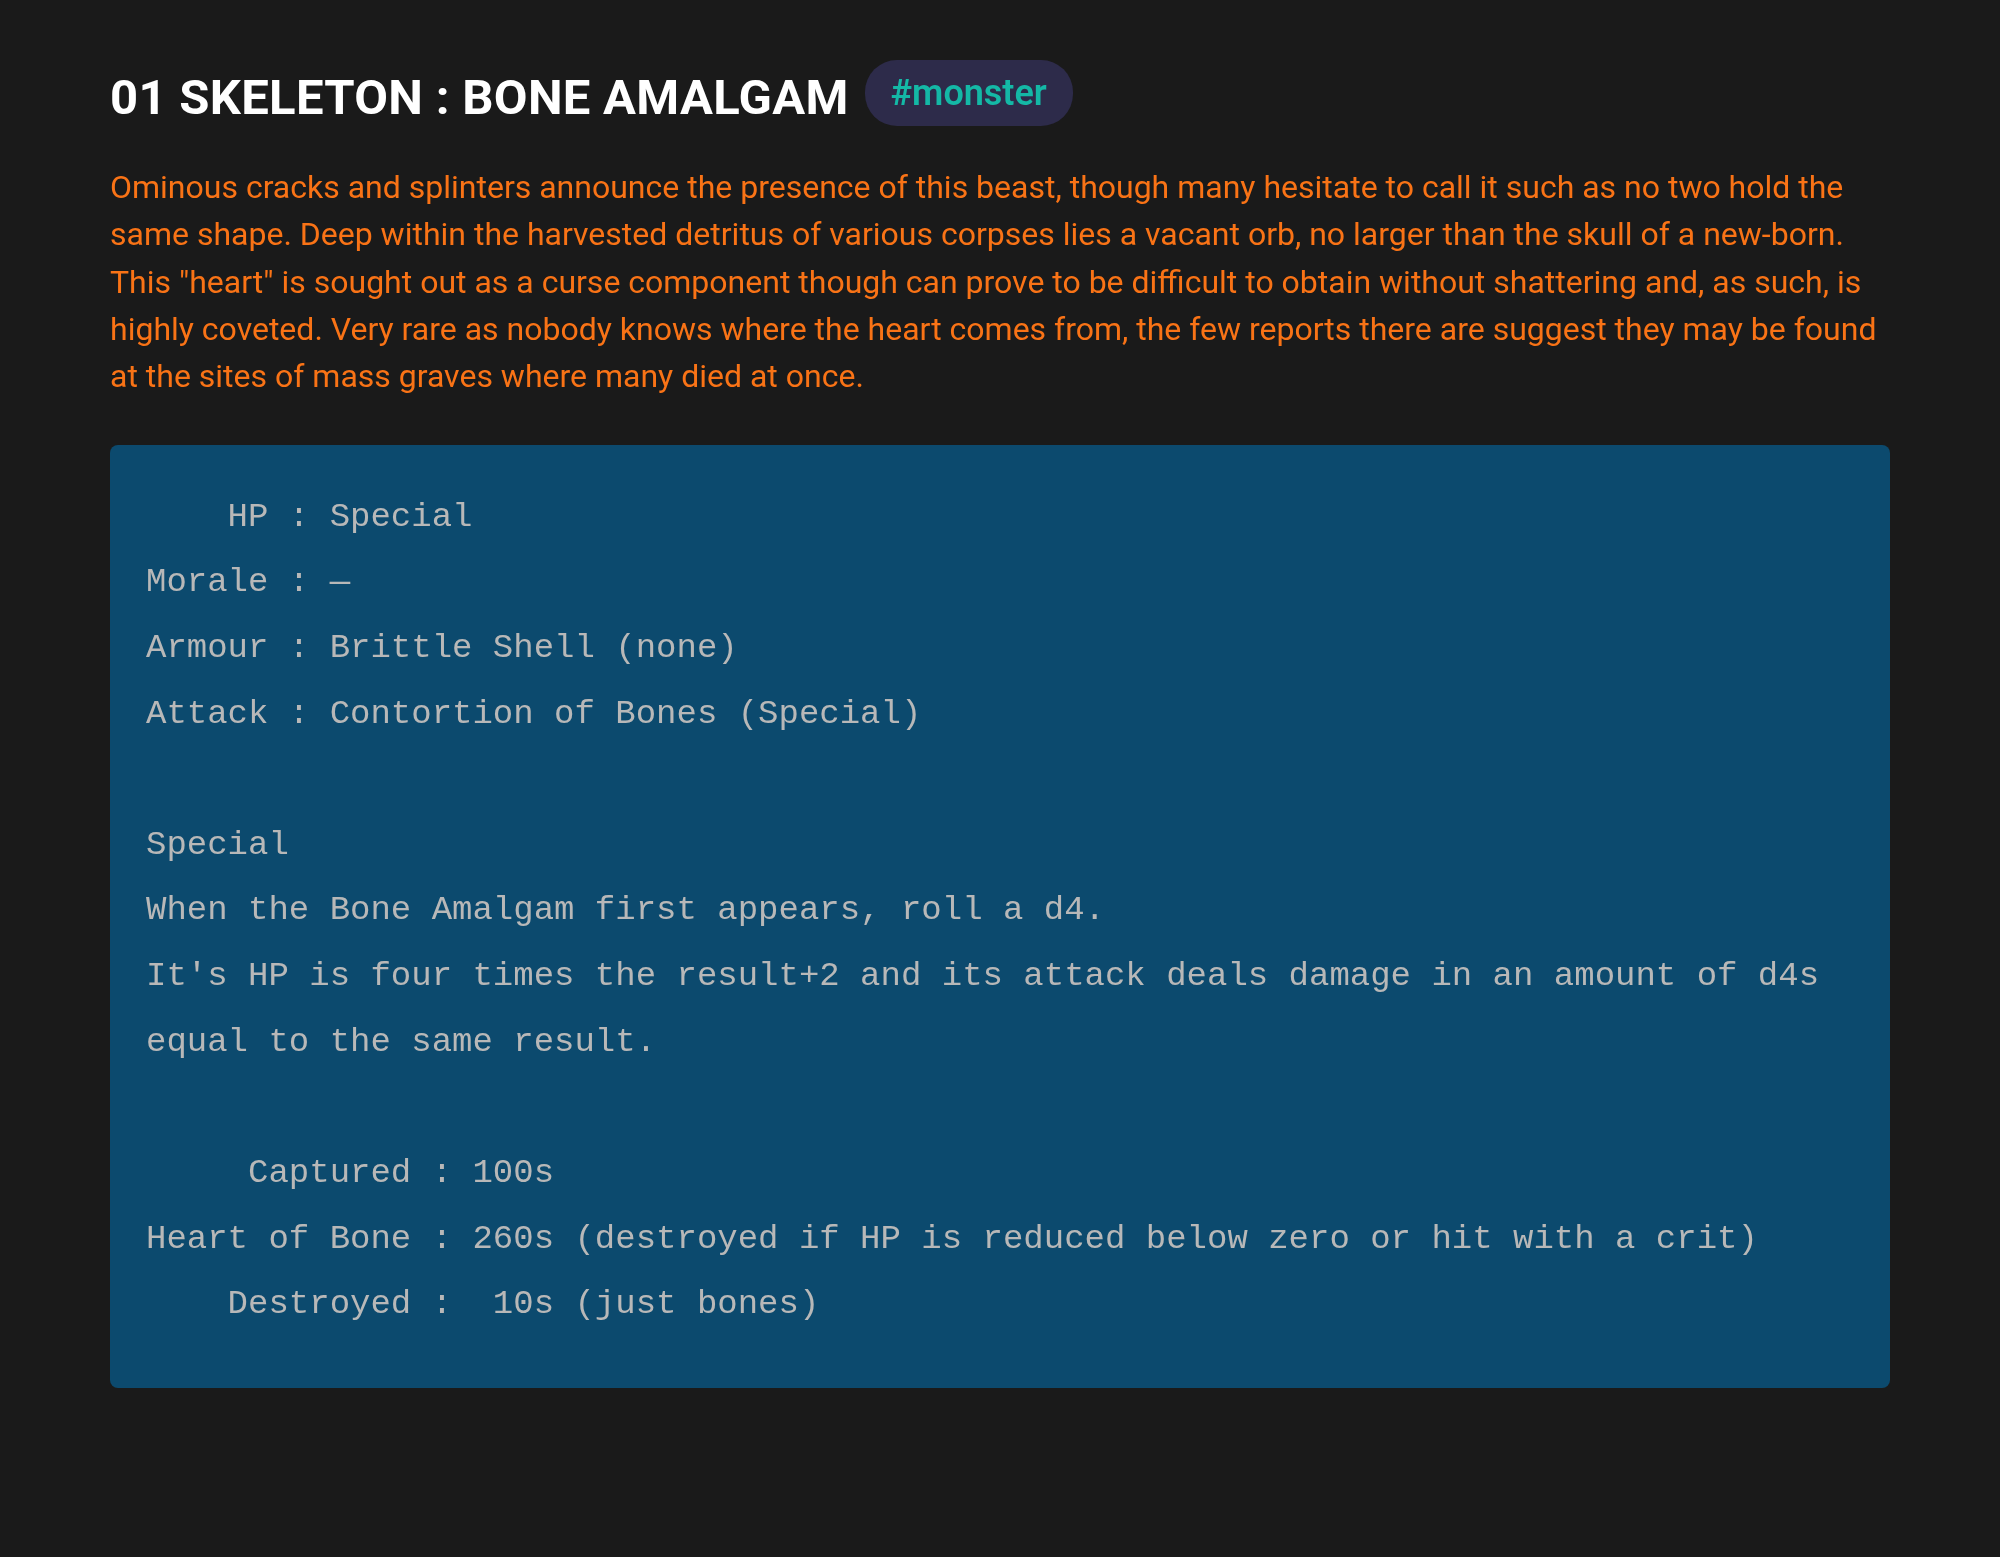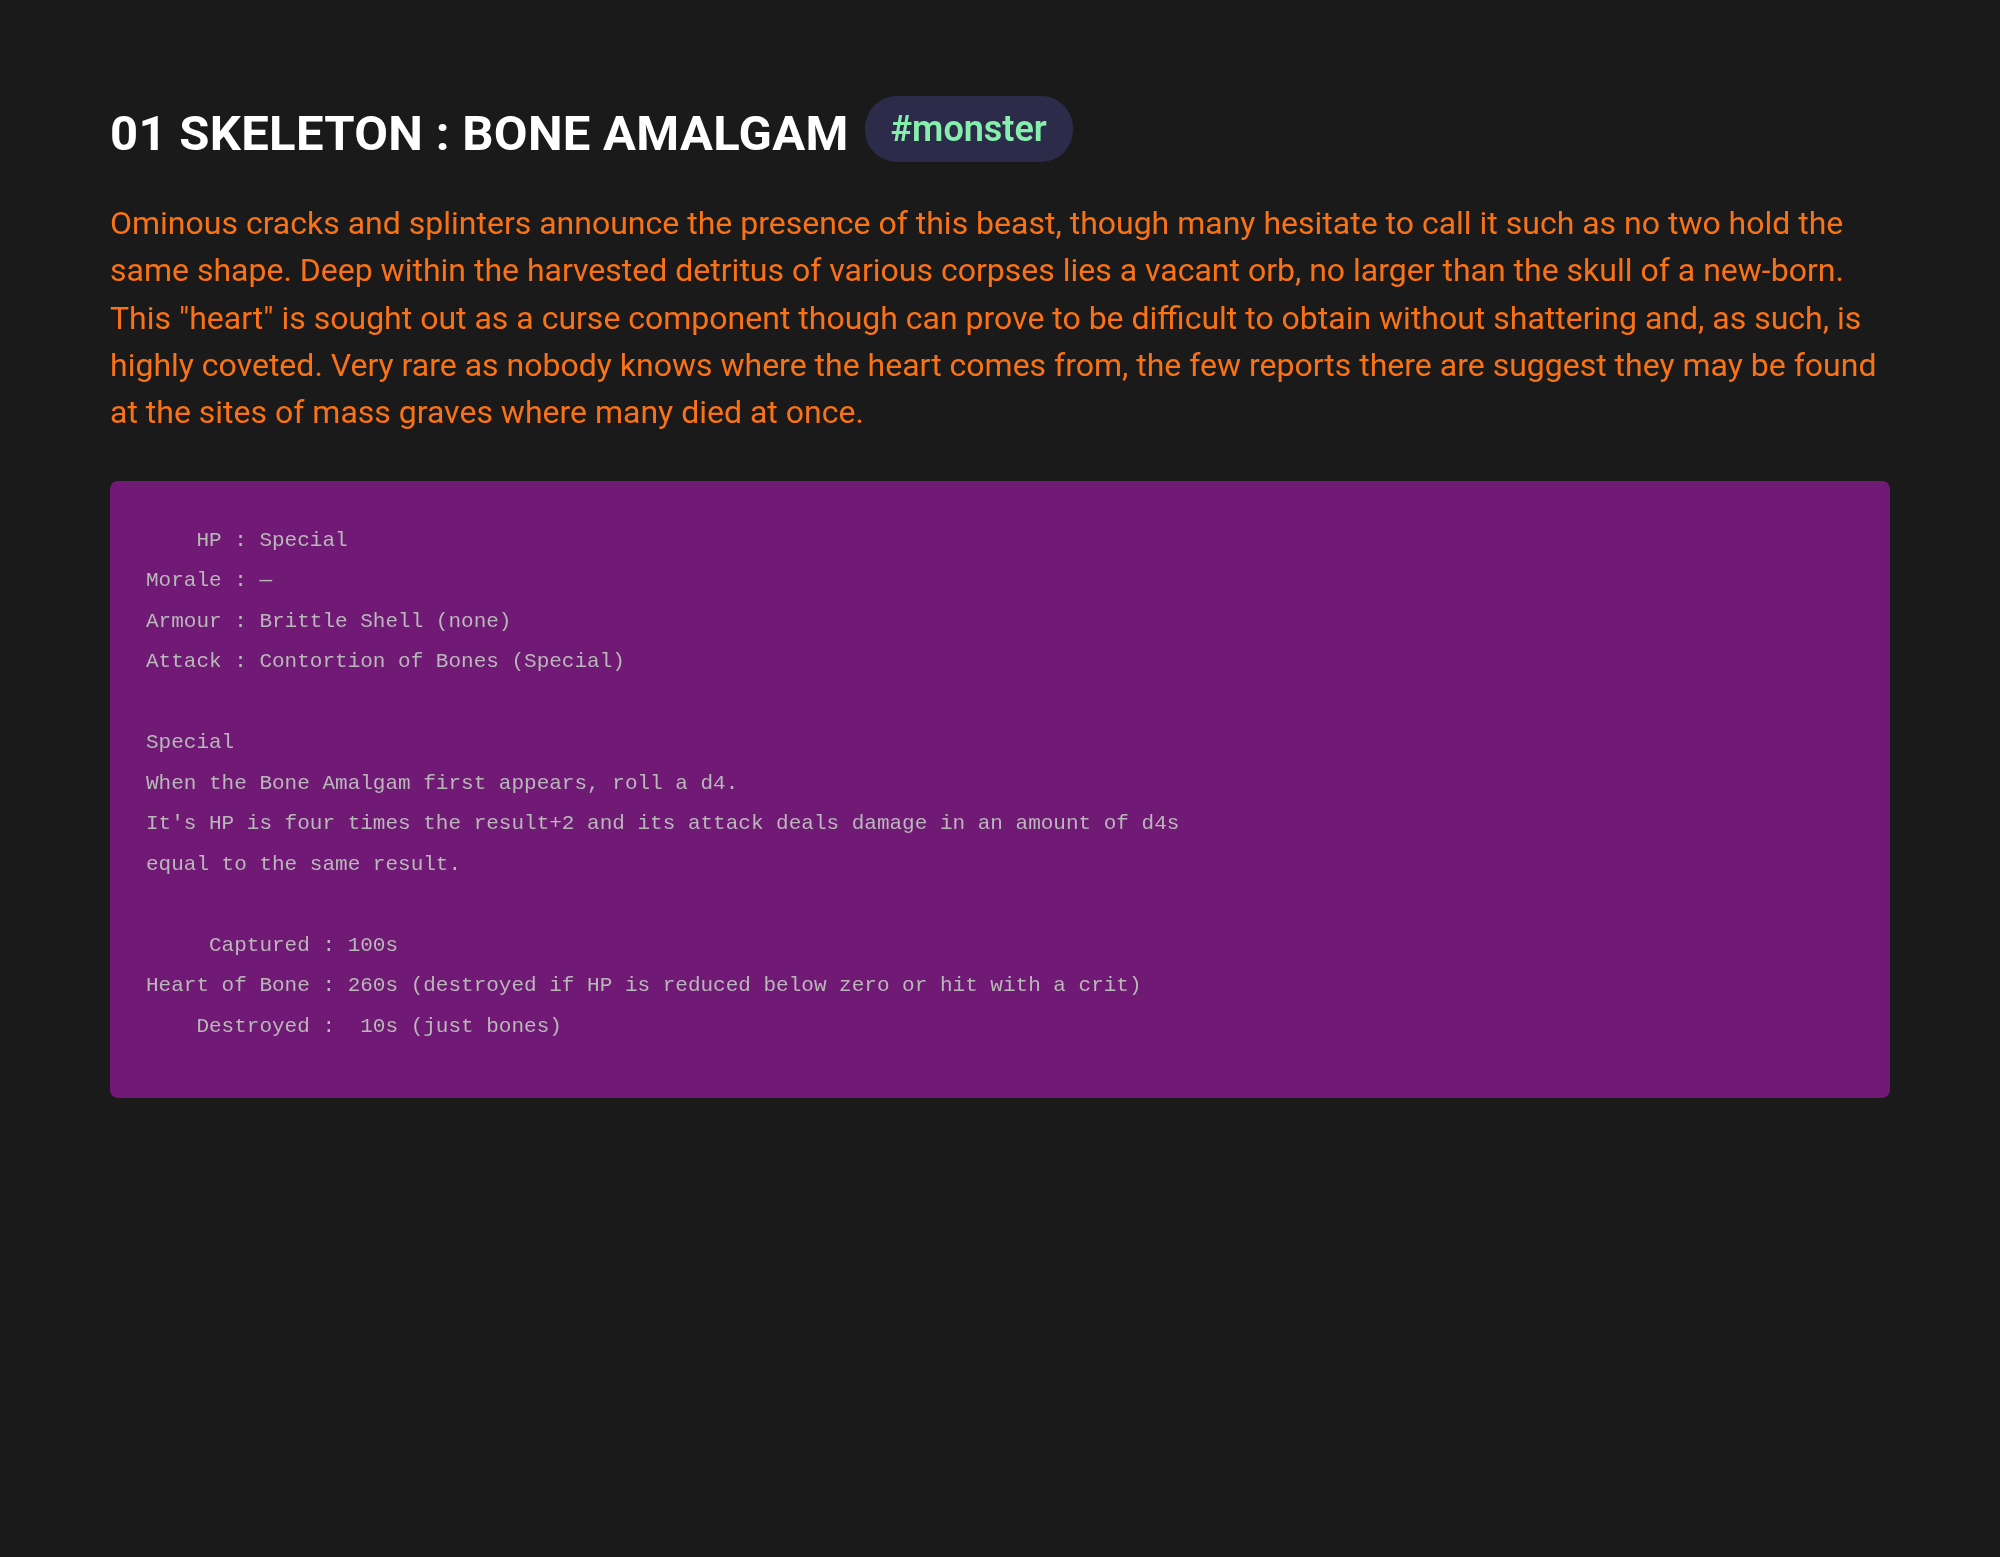--- a/index.html
+++ b/index.html
@@ -24,40 +24,39 @@
       margin-bottom: 38px;
     }
     h1 {
       font-size: 49px;
       font-weight: 700;
       color: #ffffff;
       letter-spacing: 0.3px;
     }
     .tag {
       background-color: #2d2b4a;
-      color: #86efac;
+      color: #14b8a6;
       font-size: 36px;
       font-weight: 600;
       padding: 12px 26px;
       border-radius: 32px;
-      margin-top: 36px;
     }
     .description {
       font-size: 32px;
       line-height: 1.48;
       color: #f97316;
       margin-bottom: 44px;
       font-weight: 400;
     }
     .statblock {
-      background-color: #701a75;
+      background-color: #0c4a6e;
       border-radius: 8px;
       padding: 40px 36px 50px 36px;
       font-family: "SFMono-Regular", Consolas, "Liberation Mono", Menlo, Courier, monospace;
-      font-size: 21px;
+      font-size: 34px;
       line-height: 1.93;
       color: #b8b8b8;
       white-space: pre;
       overflow-x: auto;
     }
   </style>
 </head>
 <body>
 
 <div class="container">

